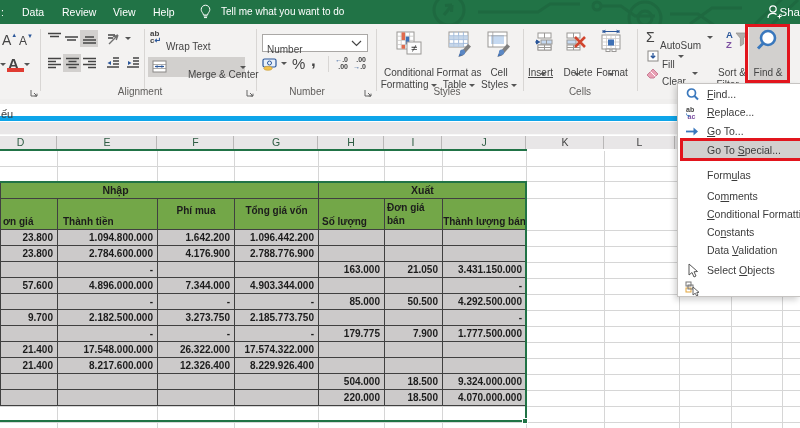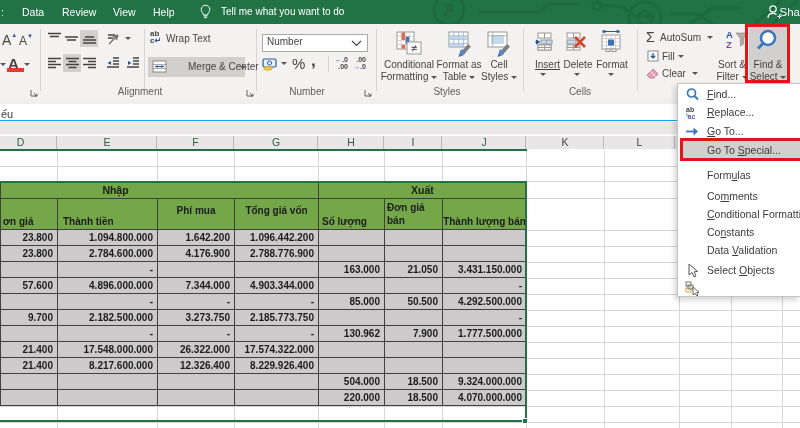--- a/index.html
+++ b/index.html
@@ -12,28 +12,28 @@
 .tbtab { position:absolute; top:0; height:24px; line-height:24px; color:#fff; font-size:10.5px; }
 #bulb { position:absolute; left:199px; top:4px; width:13px; height:16px; }
 #persona { position:absolute; right:18px; top:4px; width:16px; height:16px; }
 #shatxt { position:absolute; right:0px; top:0; height:24px; line-height:24px; color:#fff; font-size:11.5px; }
 
 
 #ribbon { left:0; top:24px; width:800px; height:75px; background:#f3f2f1; }
 .vsep { position:absolute; top:5px; height:62px; width:1px; background:#d8d6d4; }
 .glabel { position:absolute; top:62px; font-size:10px; color:#605e5c; text-align:center; }
 .launch { position:absolute; width:8px; height:8px; }
-.rtxt { font-size:10px; color:#444; }
+.rtxt { font-size:10px; color:#444;margin-top:8px; }
 .btn-gray { background:#d2d0ce; }
 .arrow-dn { display:inline-block; width:0; height:0; border-left:3px solid transparent; border-right:3px solid transparent; border-top:3.5px solid #555; vertical-align:middle; }
 .dna { position:absolute; width:0; height:0; border-left:3px solid transparent; border-right:3px solid transparent; border-top:3.5px solid #555; }
 
 
 #fxstrip { left:0; top:99px; width:800px; height:5px; background:#f0efee; }
-#fxbar { left:0; top:104px; width:800px; height:17px; background:#fff; border-bottom:1px solid #0ea5e9; }
+#fxbar { left:0; top:104px; width:800px; height:17px; background:#fff; border-bottom:5px solid #0ea5e9; }
 #band { left:0; top:122px; width:800px; height:13px; background:#e9e7e8; border-bottom:1px solid #f8f8f8; }
 
 
 #colhead { left:0; top:136px; width:800px; height:13px; background:#e8e6e7; }
 .ch { position:absolute; top:0; height:13px; line-height:13px; text-align:center; font-size:10.5px; color:#444; border-right:1px solid #b9b7b7; }
 .ch.sel { color:#2f5d44; }
 #greenul { left:0; top:149px; width:527px; height:2px; background:#217346; }
 
 
 #sheet { left:0; top:151px; width:800px; height:277px; background:#fff; }
@@ -242,21 +242,21 @@
         <g fill="#fff" stroke="#9a9896">
           <rect x="4" y="1" width="13" height="5"></rect>
           <rect x="4" y="13" width="13" height="5"></rect>
           <rect x="4" y="13" width="13" height="5"></rect>
         </g>
         <path d="M10.5 1 v5 M10.5 13 v5 M4 15.5 h13" stroke="#9a9896" fill="none"></path>
         <rect x="7" y="8" width="11" height="4" fill="#c5d9f1" stroke="#9a9896"></rect>
         <path d="M12.5 8 v4" stroke="#9a9896"></path>
         <path d="M1 10 h4.5 M5.5 10 l-3 -2 v4 Z" stroke="#2b579a" fill="#2b579a"></path>
       </svg>
-    <div class="abs rtxt" style="left:528px;top:35px;width:32px;text-align:right;text-decoration:underline;">Insert</div>
+    <div class="abs rtxt" style="left:528px;top:35px;width:32px;text-align:left;text-decoration:underline;">Insert</div>
     <div class="abs dna" style="left:540px;top:49px;"></div>
     <svg class="abs" style="left:566px;top:8px;" width="21" height="19" viewBox="0 0 21 19">
         <g fill="#fff" stroke="#9a9896">
           <rect x="1" y="1" width="13" height="5"></rect>
           <rect x="1" y="13" width="13" height="5"></rect>
         </g>
         <path d="M7.5 1 v5 M7.5 13 v5 M1 15.5 h13" stroke="#9a9896" fill="none"></path>
         <rect x="1" y="8" width="9" height="4" fill="#c5d9f1" stroke="#9a9896"></rect>
         <path d="M9 5 L19 15 M19 5 L9 15" stroke="#d1452e" stroke-width="2.6"></path>
       </svg>
@@ -418,21 +418,21 @@
           <td class="d">2.185.773.750</td>
           <td class="d"></td>
           <td class="d"></td>
           <td class="d">-</td>
         </tr>
     <tr class="dr">
           <td class="d"></td>
           <td class="d">-</td>
           <td class="d">-</td>
           <td class="d">-</td>
-          <td class="d">130.962</td>
+          <td class="d">179.775</td>
           <td class="d">7.900</td>
           <td class="d">1.777.500.000</td>
         </tr>
     <tr class="dr">
           <td class="d">21.400</td>
           <td class="d">17.548.000.000</td>
           <td class="d">26.322.000</td>
           <td class="d">17.574.322.000</td>
           <td class="d"></td>
           <td class="d"></td>

